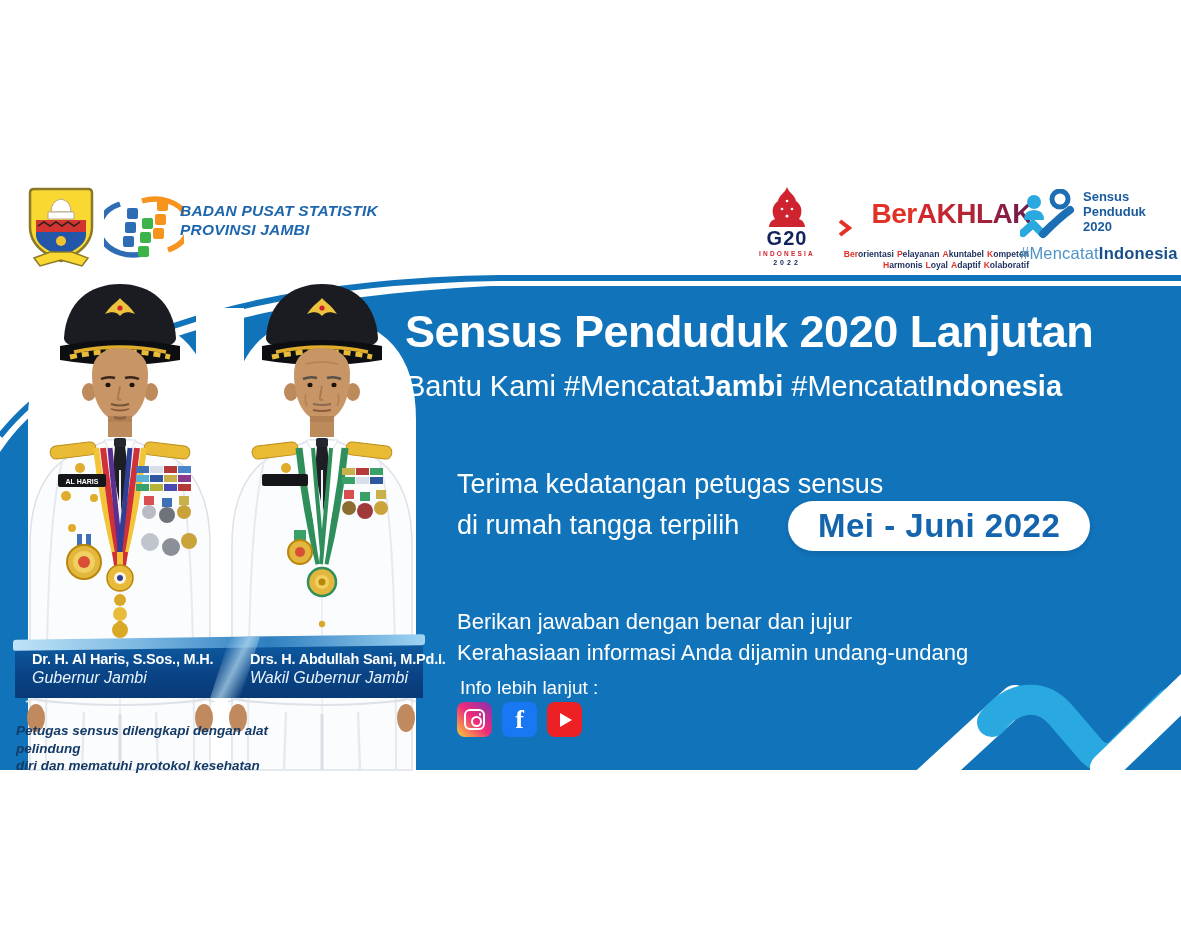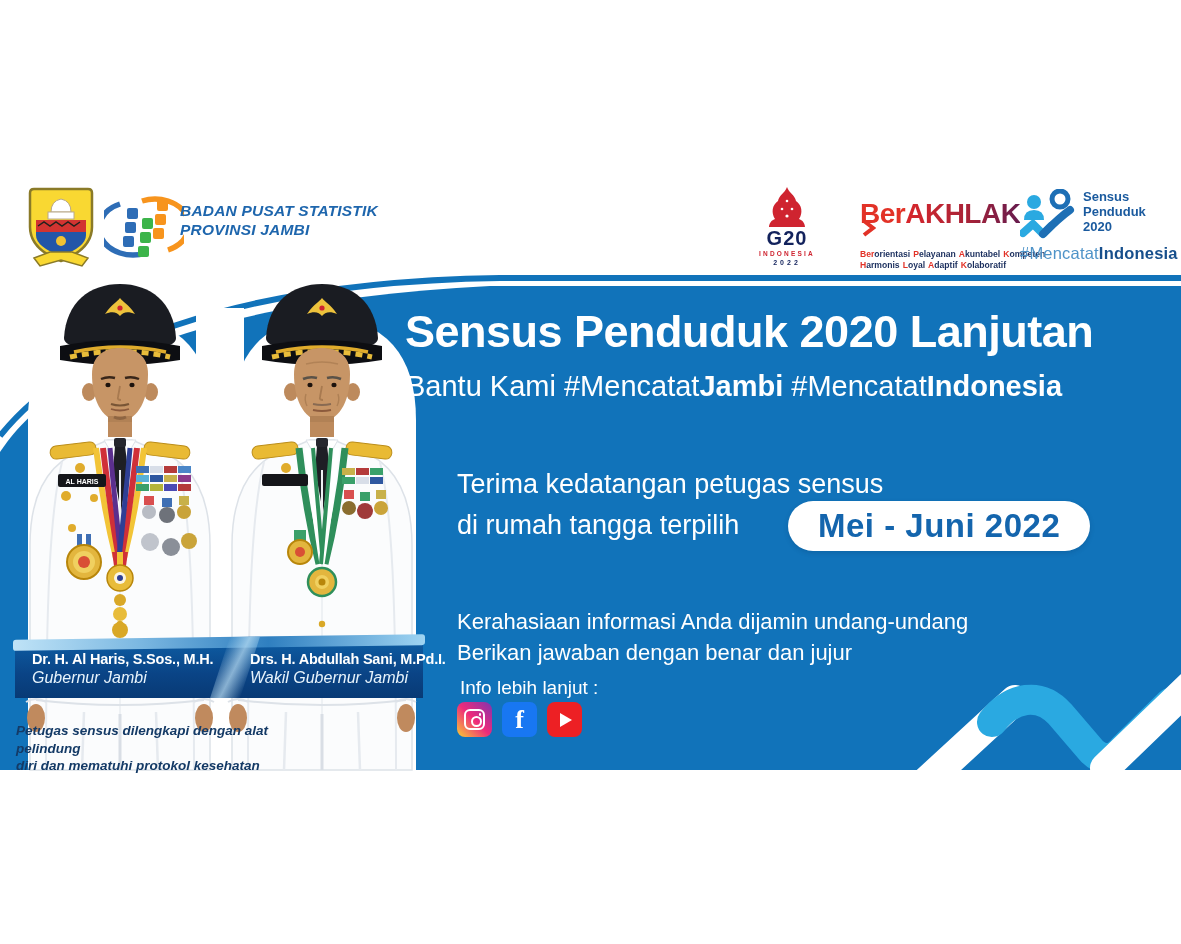--- a/index.html
+++ b/index.html
@@ -9,21 +9,21 @@
   .abs { position:absolute; }
   svg { display:block; }
 
   
   .org-text { left:180px; top:201px; font-size:15.5px; font-weight:bold; font-style:italic;
               color:#1e66ad; line-height:19px; letter-spacing:.2px; z-index:3; }
   .g20 { left:748px; top:187px; width:78px; text-align:center; z-index:3; }
   .g20-name { font-size:20px; font-weight:800; color:#12225c; letter-spacing:1px; line-height:22px; }
   .g20-country { font-size:6.5px; font-weight:bold; color:#cf2430; letter-spacing:2.2px; line-height:9px; }
   .g20-year { font-size:7px; font-weight:bold; color:#12225c; letter-spacing:3px; line-height:10px; }
-  .berakhlak { left:860px; top:199px; width:196px; z-index:3; }
+  .berakhlak { left:836px; top:199px; width:196px; z-index:3;text-align:right; }
   .bk-title { font-size:28px; font-weight:800; line-height:30px; letter-spacing:-.5px; white-space:nowrap; }
   .bk-prefix { color:#e23227; }
   .bk-main { background:linear-gradient(90deg,#d9262b 0%,#a82338 55%,#661b4e 100%);
              -webkit-background-clip:text; background-clip:text; color:#a82338; -webkit-text-fill-color:transparent; }
   .bk-arrow { position:relative; top:-10px; left:2px; }
   .bk-tagline { margin-top:2px; font-size:8.6px; font-weight:bold; color:#1b2f5e; line-height:11px; }
   .bk-h { color:#e23227; }
   .bk-word { white-space:nowrap; margin-right:3px; display:inline-block; }
   .sensus-logo { left:1020px; top:189px; width:160px; z-index:3; }
   .sensus-row { display:flex; align-items:flex-start; }
@@ -340,22 +340,22 @@
   <div class="abs cta white">
     <div>Terima kedatangan petugas sensus</div>
     <div>di rumah tangga terpilih</div>
   </div>
 
   <div class="abs date-pill">
     <span>Mei - Juni 2022</span>
   </div>
 
   <div class="abs assurance white">
+    <div>Berikan jawaban dengan benar dan jujur</div>
     <div>Kerahasiaan informasi Anda dijamin undang-undang</div>
-    <div>Berikan jawaban dengan benar dan jujur</div>
   </div>
 
   <div class="abs info-label white">Info lebih lanjut :</div>
 
   <div class="abs social-row">
     <div class="social-tile ig">
         <div class="ig-cam"></div>
       </div>
     <div class="social-tile fb">
         <span>f</span>

